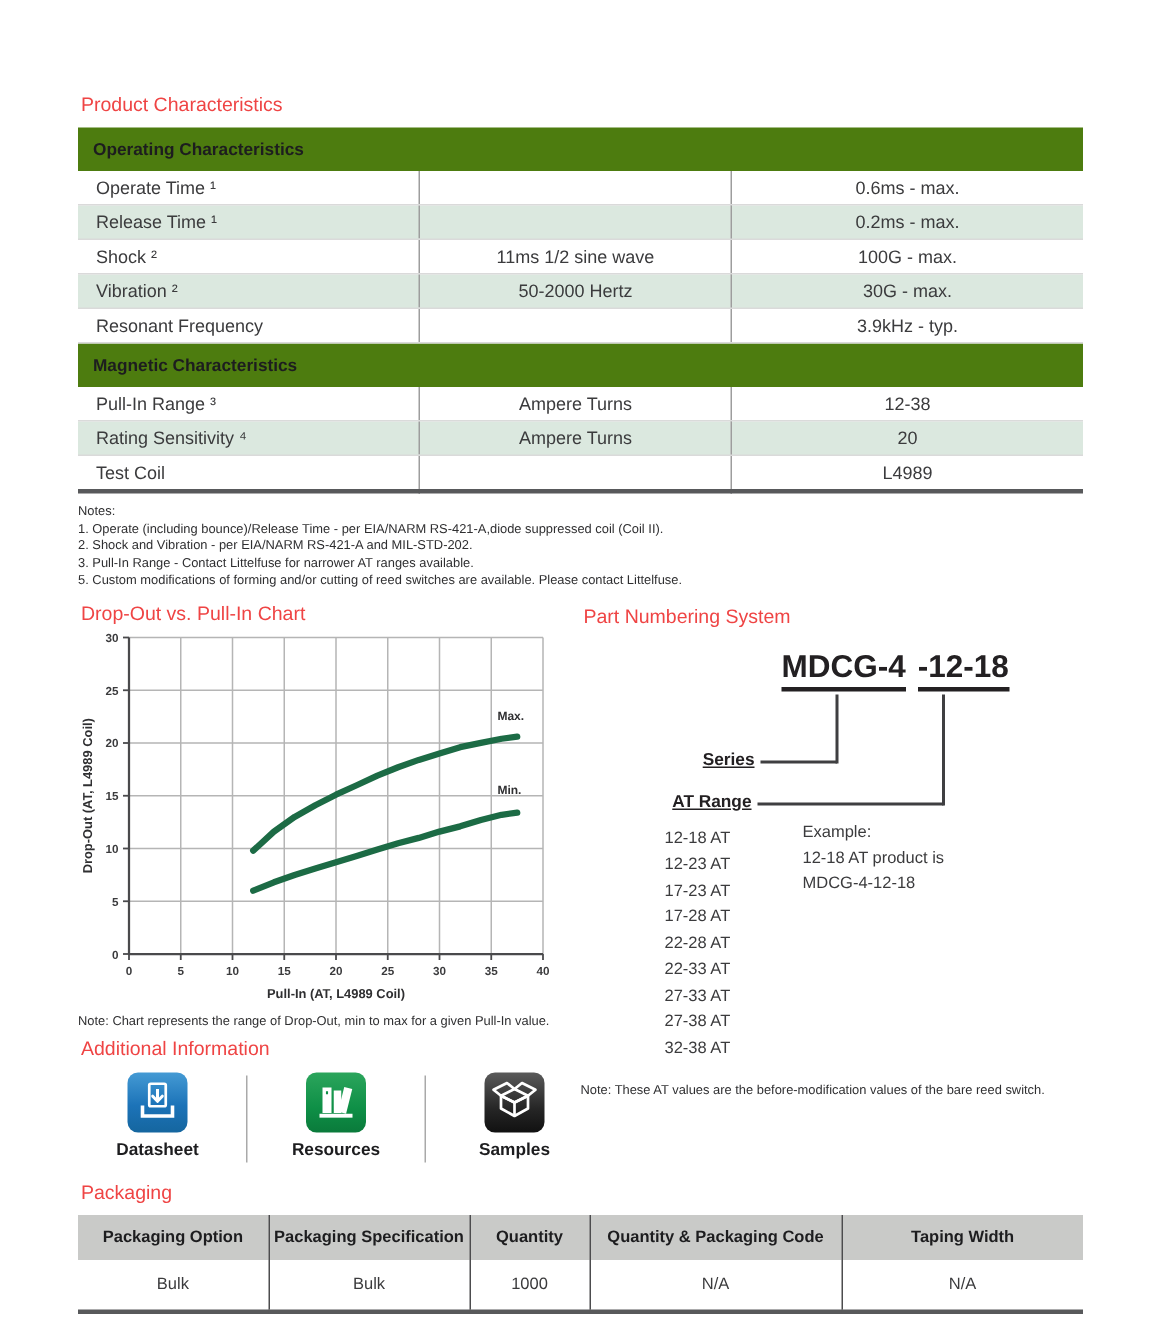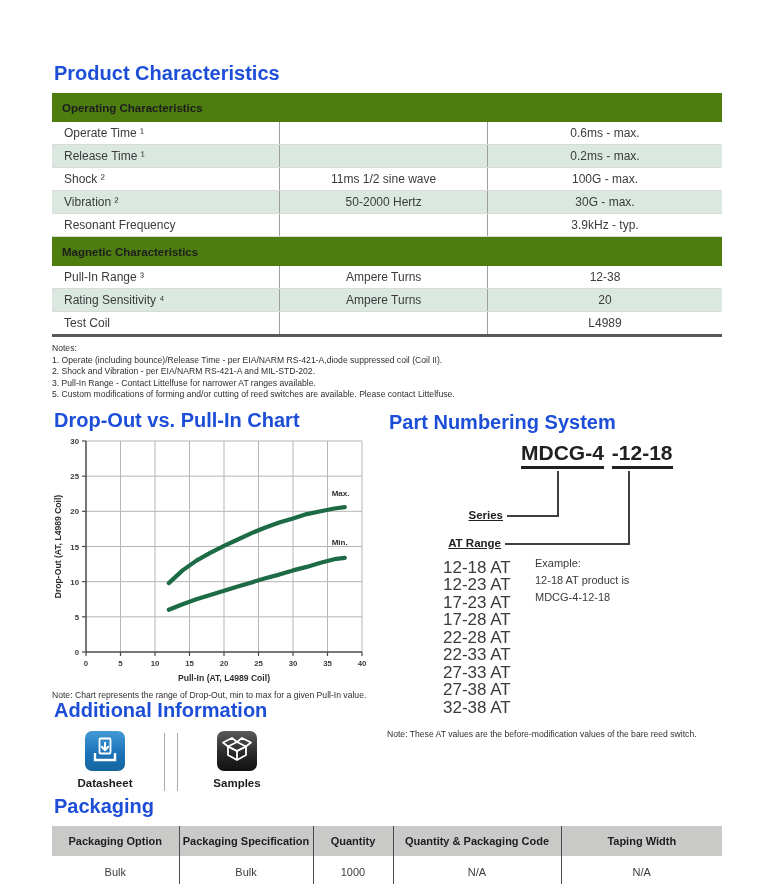--- a/index.html
+++ b/index.html
@@ -1,19 +1,19 @@
 <!DOCTYPE html>
 <html><head>
 <meta charset="utf-8">
 <style>
   html,body{margin:0;padding:0;background:#ffffff;}
   body{width:772px;height:884px;position:relative;font-family:"Liberation Sans",sans-serif;color:#3b3b3d;overflow:hidden;}
   .content{position:absolute;left:52px;top:0;width:670px;}
   .pad-top{height:62px;}
-  .sec-title{color:#1d4ed8;font-size:20px;font-weight:bold;margin:0 0 8px 2px;}
+  .sec-title{color:#ef4444;font-size:13px;font-weight:normal;margin:0 0 8px 2px;}
   
   table.char{width:670px;border-collapse:collapse;table-layout:fixed;border-bottom:3px solid #58595B;}
   table.char td{font-size:12px;color:#3b3b3d;padding:0;}
   table.char tr.sec td{background:#4d7c0f;color:#1d1d1f;font-weight:bold;font-size:11.5px;height:29px;padding-left:10px;}
   table.char tr.row td{height:22px;border-bottom:1px solid #dadada;}
   table.char tr.row.alt td{background:#DBE8DF;}
   table.char td.c1{padding-left:12px;}
   table.char td.c2,table.char td.c3{text-align:center;}
   table.char tr.row td.c2{border-left:1px solid #9d9d9d;border-right:1px solid #9d9d9d;}
   
@@ -23,21 +23,21 @@
   .chart-col{position:absolute;left:0;top:0;width:346px;}
   .chart-note{font-size:8.6px;color:#2f2f31;margin-top:2px;}
   
   .pn-col{position:absolute;left:335px;top:2px;width:324px;height:340px;}
   .pn-abs{position:absolute;}
   .partnum{left:134px;top:30px;font-size:21px;font-weight:bold;color:#232022;white-space:nowrap;}
   .partnum span{display:inline-block;border-bottom:3px solid #232022;padding-bottom:1px;}
   .partnum .gap{margin-right:8px;}
   .pn-line{background:#3f3f41;}
   .pn-label{font-weight:bold;font-size:11.5px;color:#232022;text-align:right;text-decoration:underline;}
-  .at-list{left:56px;top:148px;font-size:17px;line-height:17.5px;color:#3b3b3d;}
+  .at-list{left:56px;top:148px;font-size:11px;line-height:17.5px;color:#3b3b3d;}
   .pn-example{left:148px;top:144px;font-size:11px;line-height:17px;color:#3b3b3d;}
   .pn-note{left:0;top:318px;width:330px;font-size:8.6px;color:#2f2f31;}
   
   .addinfo{position:absolute;left:0;top:290px;width:346px;}
   .tiles{display:flex;align-items:flex-start;margin-top:9px;}
   .tile{width:106px;text-align:center;cursor:pointer;}
   .tile .icon{width:40px;height:40px;border-radius:7px;margin:0 auto;}
   .tile .lbl{margin-top:6px;font-size:11.5px;font-weight:bold;color:#1d1d1f;}
   .tile-sep{width:1px;height:58px;background:#a9a9a9;margin:2px 6px 0 6px;}
   .icon-blue{background:linear-gradient(180deg,#449AD4 0%,#1C73B8 55%,#15669F 100%);}
@@ -223,20 +223,32 @@
             <svg width="40" height="40" viewBox="0 0 40 40" fill="none">
               <path d="M10 22 v7 h20 v-7" stroke="#fff" stroke-width="2.4"></path>
               <rect x="14.5" y="7.5" width="11" height="15" rx="1" stroke="#fff" stroke-width="1.8"></rect>
               <line x1="20" y1="11" x2="20" y2="18.5" stroke="#fff" stroke-width="2"></line>
               <path d="M16.8 15.8 L20 19.2 L23.2 15.8" stroke="#fff" stroke-width="2" stroke-linecap="round" stroke-linejoin="round"></path>
             </svg>
           </div>
           <div class="lbl">Datasheet</div>
         </div>
         <div class="tile-sep"></div>
+        <div class="tile">
+          <div class="icon icon-green">
+            <svg width="40" height="40" viewBox="0 0 40 40" fill="none">
+              <rect x="11" y="10" width="6" height="17" fill="#fff"></rect>
+              <line x1="14" y1="12.5" x2="14" y2="14.5" stroke="#0E8F46" stroke-width="1.4"></line>
+              <rect x="18.5" y="12" width="5" height="15" fill="#fff"></rect>
+              <rect x="23.5" y="10" width="5.5" height="17" fill="#fff" transform="rotate(14 26 18)"></rect>
+              <rect x="9" y="27.5" width="22" height="2.6" fill="#fff"></rect>
+            </svg>
+          </div>
+          <div class="lbl">Resources</div>
+        </div>
         <div class="tile-sep"></div>
         <div class="tile">
           <div class="icon icon-dark">
             <svg width="40" height="40" viewBox="0 0 40 40" fill="none" stroke="#fff" stroke-width="1.8" stroke-linejoin="round">
               <path d="M20 20 L29 15.5 L29 24 L20 29 L11 24 L11 15.5 Z"></path>
               <path d="M11 15.5 L20 20 L29 15.5"></path>
               <path d="M20 20 L20 29"></path>
               <path d="M11 15.5 L6 11.5 L15 7 L20 11 Z"></path>
               <path d="M29 15.5 L34 11.5 L25 7 L20 11 Z"></path>
             </svg>

